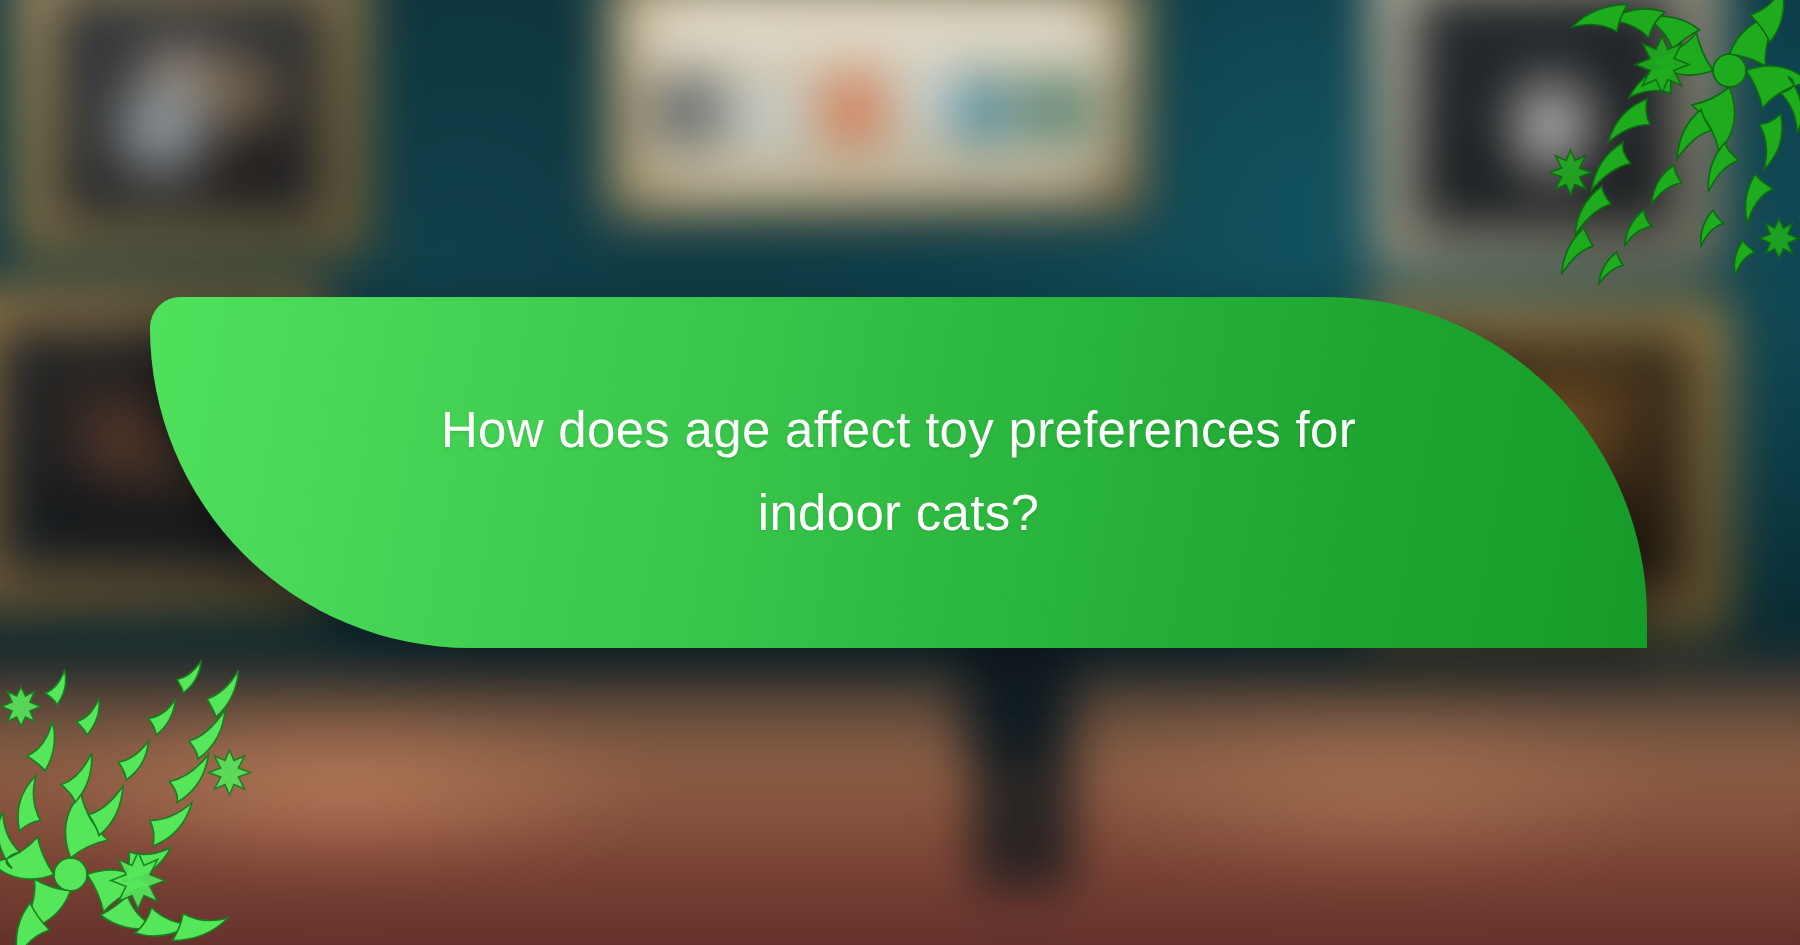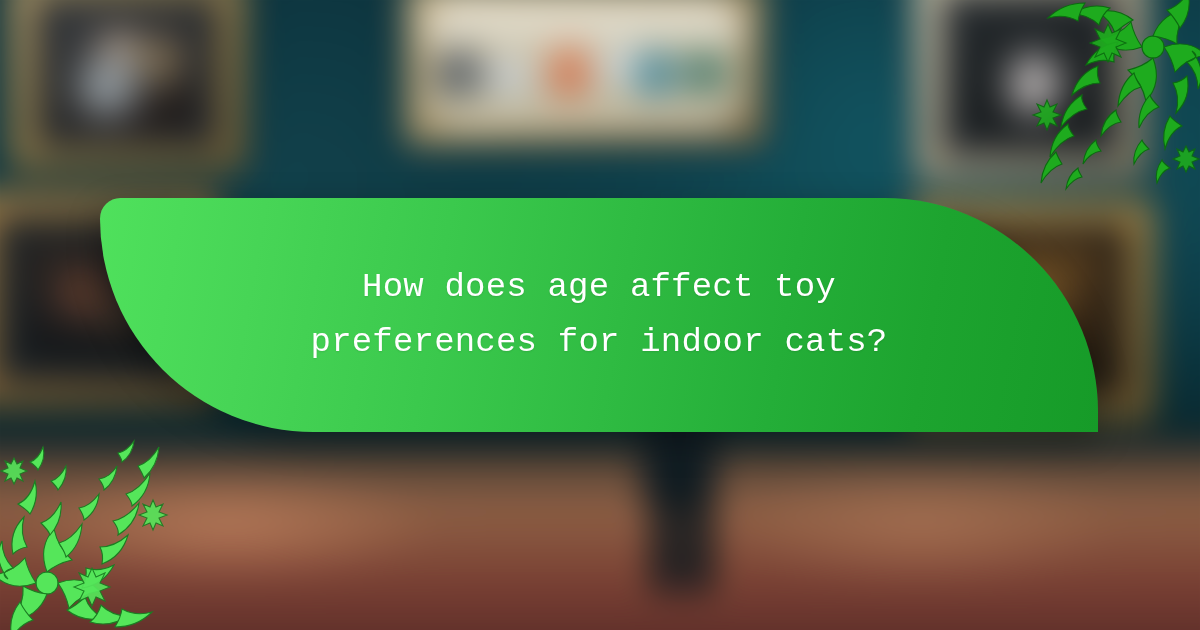--- a/index.html
+++ b/index.html
@@ -6,21 +6,21 @@
   html, body {
     margin: 0;
     padding: 0;
     background: #0d1b1e;
   }
   .canvas {
     position: relative;
     width: 1200px;
     height: 630px;
     overflow: hidden;
-    font-family: Liberation Mono, monospace;
+    font-family: Liberation Sans, sans-serif;
     background: #fef9c3;
   }
 
   
   .bg {
     position: absolute;
     inset: -40px;
     overflow: hidden;
     filter: blur(17px) saturate(1.05);
   }

